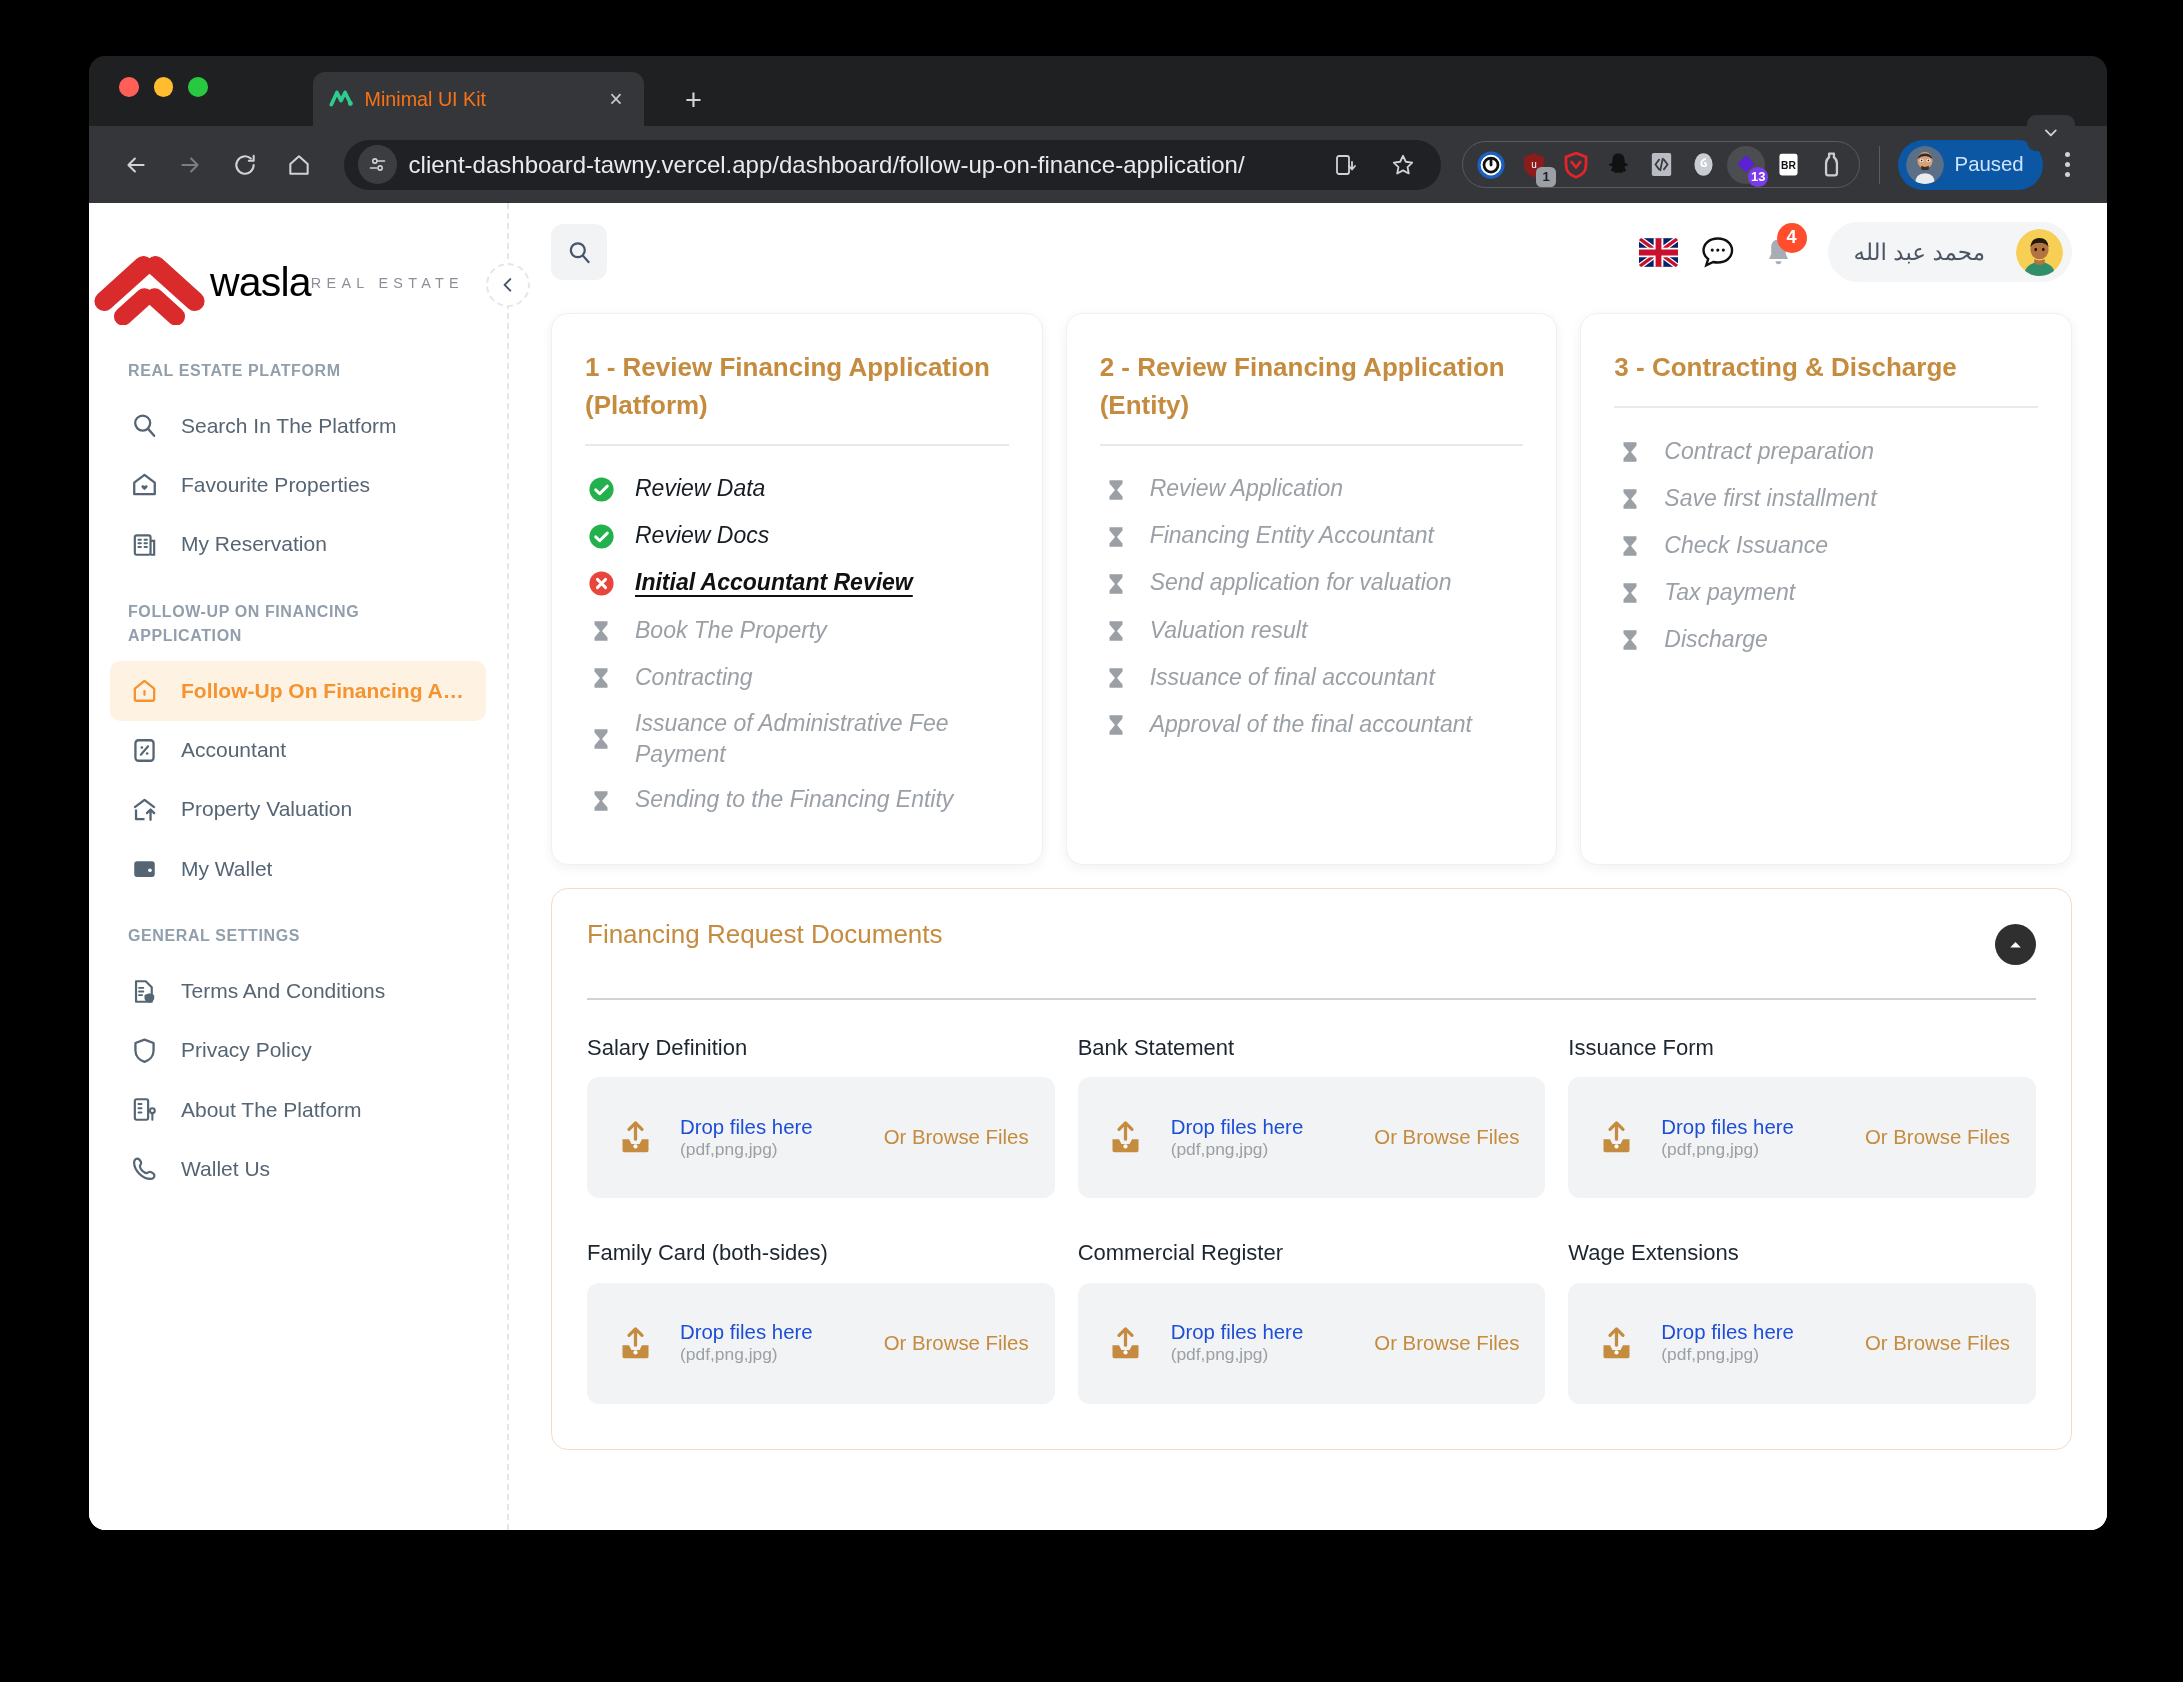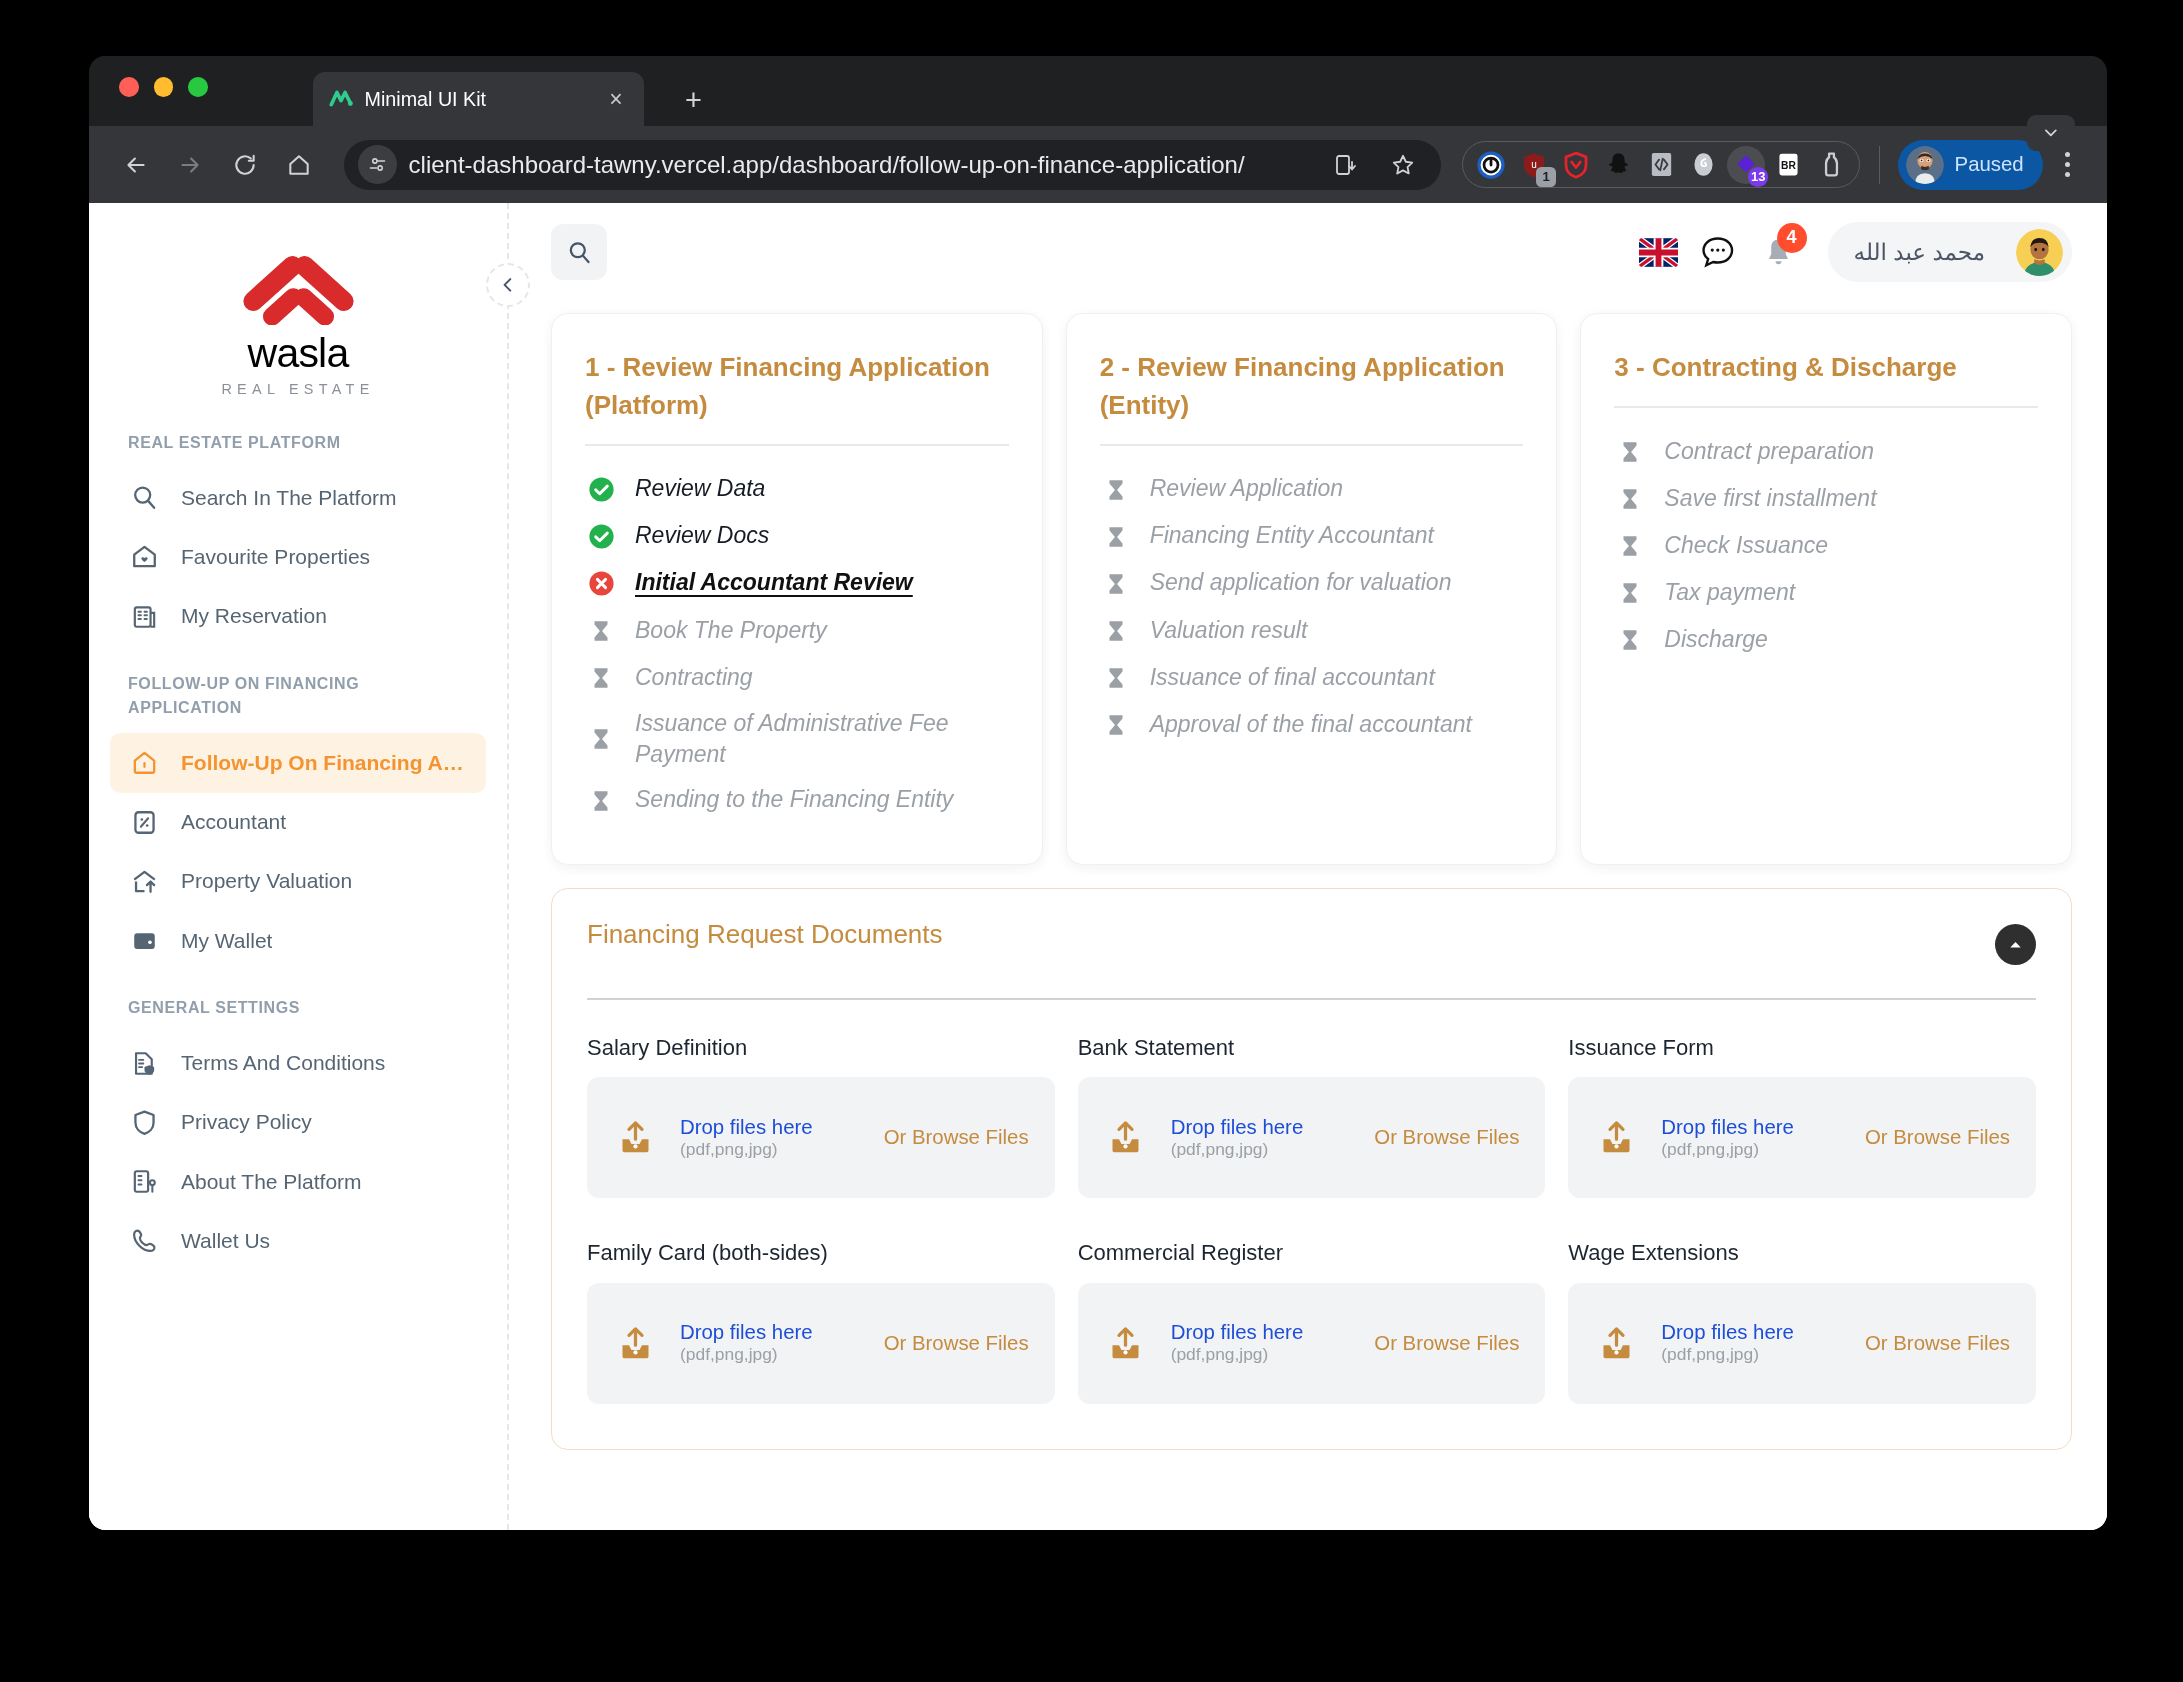--- a/index.html
+++ b/index.html
@@ -37,21 +37,21 @@
   .tab {
     position: absolute; left: 224px; bottom: 0;
     width: 331px; height: 54px;
     background: #35363a;
     border-radius: 12px 12px 0 0;
     display: flex; align-items: center;
     padding: 0 15px;
   }
   .tab-fav { width:26px; height:26px; margin-right:10.6px; flex:0 0 auto; }
   .tab-title {
-    color: #ffffff; font-size: 19.7px; white-space: nowrap;
+    color: #f97316; font-size: 19.7px; white-space: nowrap;
     overflow:hidden; text-overflow: ellipsis; flex:1;
   }
   .tab-close {
     color:#c7c9cc; font-size:23px; line-height:1; width:26px; text-align:center;
     flex:0 0 auto;
   }
   .newtab {
     position:absolute; left:588px; bottom:10.6px;
     color:#d0d2d5; font-size:29px; line-height:1; width:33px; text-align:center;
   }
@@ -108,21 +108,21 @@
     position:absolute; left:0; top:147px; right:0; bottom:0;
     background:#ffffff; display:flex;
   }
 
   
   #sidebar {
     width: 420px; flex:0 0 420px; background:#fff;
     border-right: 2.3px dashed #e3e6ea;
     padding: 0 0 0 0; position:relative;
   }
-  .logo-wrap { padding: 33px 0 7.6px 0; display:flex; flex-direction:column; align-items:center;}
+  .logo-wrap { padding: 33px 0 7.6px 0; display:flex; flex-direction:row; align-items:center;}
   .logo-mark { width:121px; height:89px; }
   .logo-word { font-size:41px; letter-spacing:-0.8px; color:#000; margin-top:4.5px; font-weight:400;}
   .logo-sub { font-size:14.4px; letter-spacing:5.3px; color:#8a8f98; margin-top:4.5px;}
 
   .nav-section {
     font-size:16px; font-weight:bold; color:#919eab; letter-spacing:0.6px;
     padding: 0 0 0 39px; margin: 26px 0 13.6px 0; line-height:1.5; max-width:348px;
   }
   .nav-item {
     display:flex; align-items:center; gap:21px;

